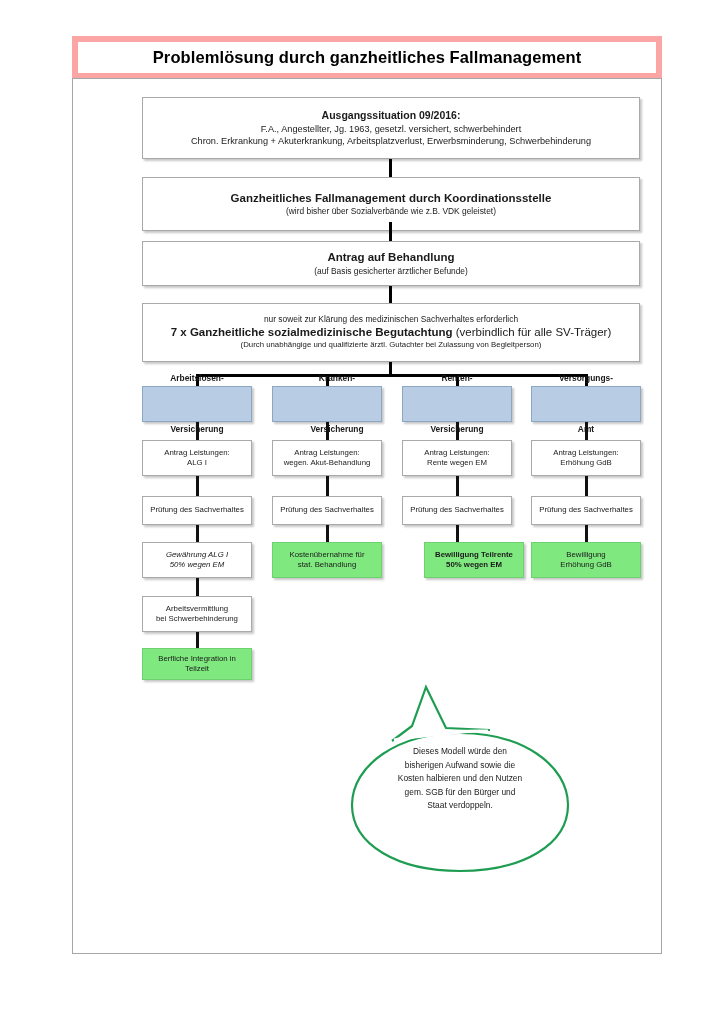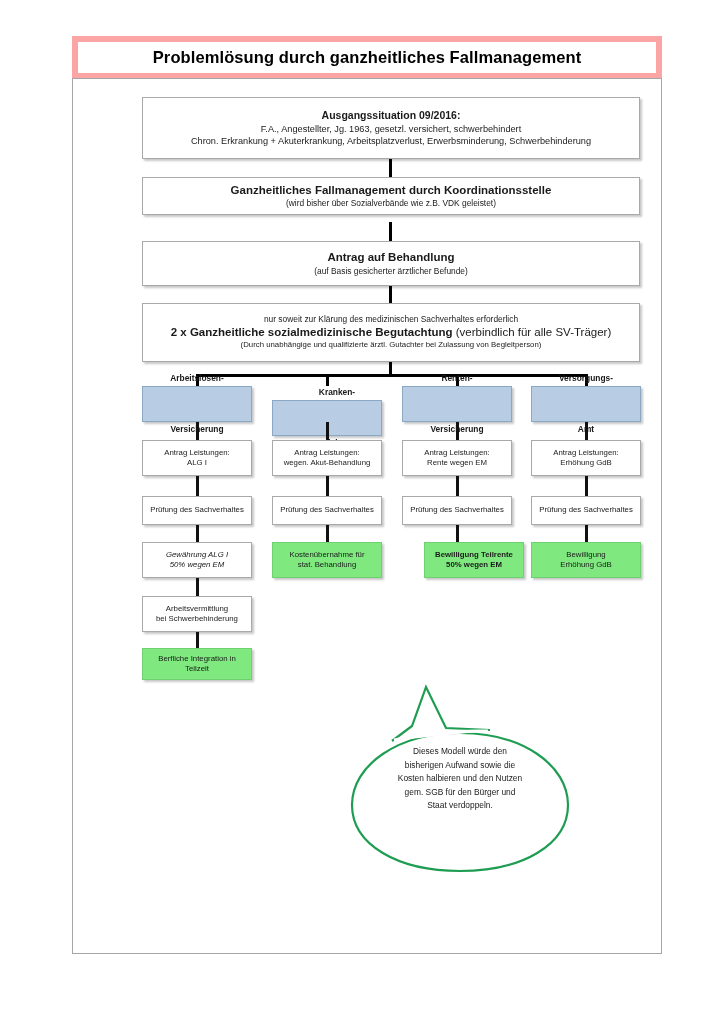--- a/index.html
+++ b/index.html
@@ -123,38 +123,38 @@
   <div class="page-frame"></div>
 
   <div class="node wide" style="top:97px;height:62px;">
     <span class="l1 bold fs11">Ausgangssituation 09/2016:</span>
     <span class="l2 fs10">F.A., Angestellter, Jg. 1963, gesetzl. versichert, schwerbehindert</span>
     <span class="l3 fs10">Chron. Erkrankung + Akuterkrankung, Arbeitsplatzverlust, Erwerbsminderung, Schwerbehinderung</span>
   </div>
 
   <div class="vline" style="left:389px;top:159px;height:18px;"></div>
 
-  <div class="node wide" style="top:177px;height:38px;">
+  <div class="node wide" style="top:177px;height:54px;">
     <span class="l1 bold fs12">Ganzheitliches Fallmanagement durch Koordinationsstelle</span>
     <span class="l2 fs9">(wird bisher über Sozialverbände wie z.B. VDK geleistet)</span>
   </div>
 
   <div class="vline" style="left:389px;top:222px;height:19px;"></div>
 
   <div class="node wide" style="top:241px;height:45px;">
     <span class="l1 bold fs12">Antrag auf Behandlung</span>
     <span class="l2 fs9">(auf Basis gesicherter ärztlicher Befunde)</span>
   </div>
 
   <div class="vline" style="left:389px;top:286px;height:17px;"></div>
 
   <div class="node wide" style="top:303px;height:59px;">
     <span class="l1 fs9">nur soweit zur Klärung des medizinischen Sachverhaltes erforderlich</span>
     <span class="l2" style="font-size:11.5px;">
-      <span class="bold">2 x Ganzheitliche sozialmedizinische Begutachtung </span><span>(verbindlich für alle SV-Träger)</span>
+      <span class="bold">7 x Ganzheitliche sozialmedizinische Begutachtung </span><span>(verbindlich für alle SV-Träger)</span>
     </span>
     <span class="l3 fs8">(Durch unabhängige und qualifizierte ärztl. Gutachter bei Zulassung von Begleitperson)</span>
   </div>
 
   <div class="vline" style="left:389px;top:362px;height:14px;"></div>
   <div class="hline" style="left:196px;top:374px;width:392px;"></div>
   <div class="vline" style="left:196px;top:374px;height:12px;"></div>
   <div class="vline" style="left:326px;top:374px;height:12px;"></div>
   <div class="vline" style="left:456px;top:374px;height:12px;"></div>
   <div class="vline" style="left:585px;top:374px;height:12px;"></div>
@@ -181,21 +181,21 @@
   <div class="node" style="left:142px;top:596px;width:110px;height:36px;">
     <span class="l1 fs8">Arbeitsvermittlung</span>
     <span class="l2 fs8">bei Schwerbehinderung</span>
   </div>
   <div class="thin-v" style="left:196px;top:632px;height:16px;"></div>
   <div class="node green" style="left:142px;top:648px;width:110px;height:32px;">
     <span class="l1 fs8">Berfliche Integration in</span>
     <span class="l2 fs8">Teilzeit</span>
   </div>
 
-  <div class="node blue" style="left:272px;top:400px;width:110px;height:36px;padding-left:24px;">
+  <div class="node blue" style="left:272px;top:386px;width:110px;height:36px;padding-left:24px;">
     <span class="l1 bold fs9">Kranken-</span>
     <span class="l2 bold fs9">Versicherung</span>
   </div>
   <div class="thin-v" style="left:326px;top:422px;height:18px;"></div>
   <div class="node" style="left:272px;top:440px;width:110px;height:36px;">
     <span class="l1 fs8">Antrag Leistungen:</span>
     <span class="l2 fs8">wegen. Akut-Behandlung</span>
   </div>
   <div class="thin-v" style="left:326px;top:476px;height:20px;"></div>
   <div class="node" style="left:272px;top:496px;width:110px;height:29px;">

